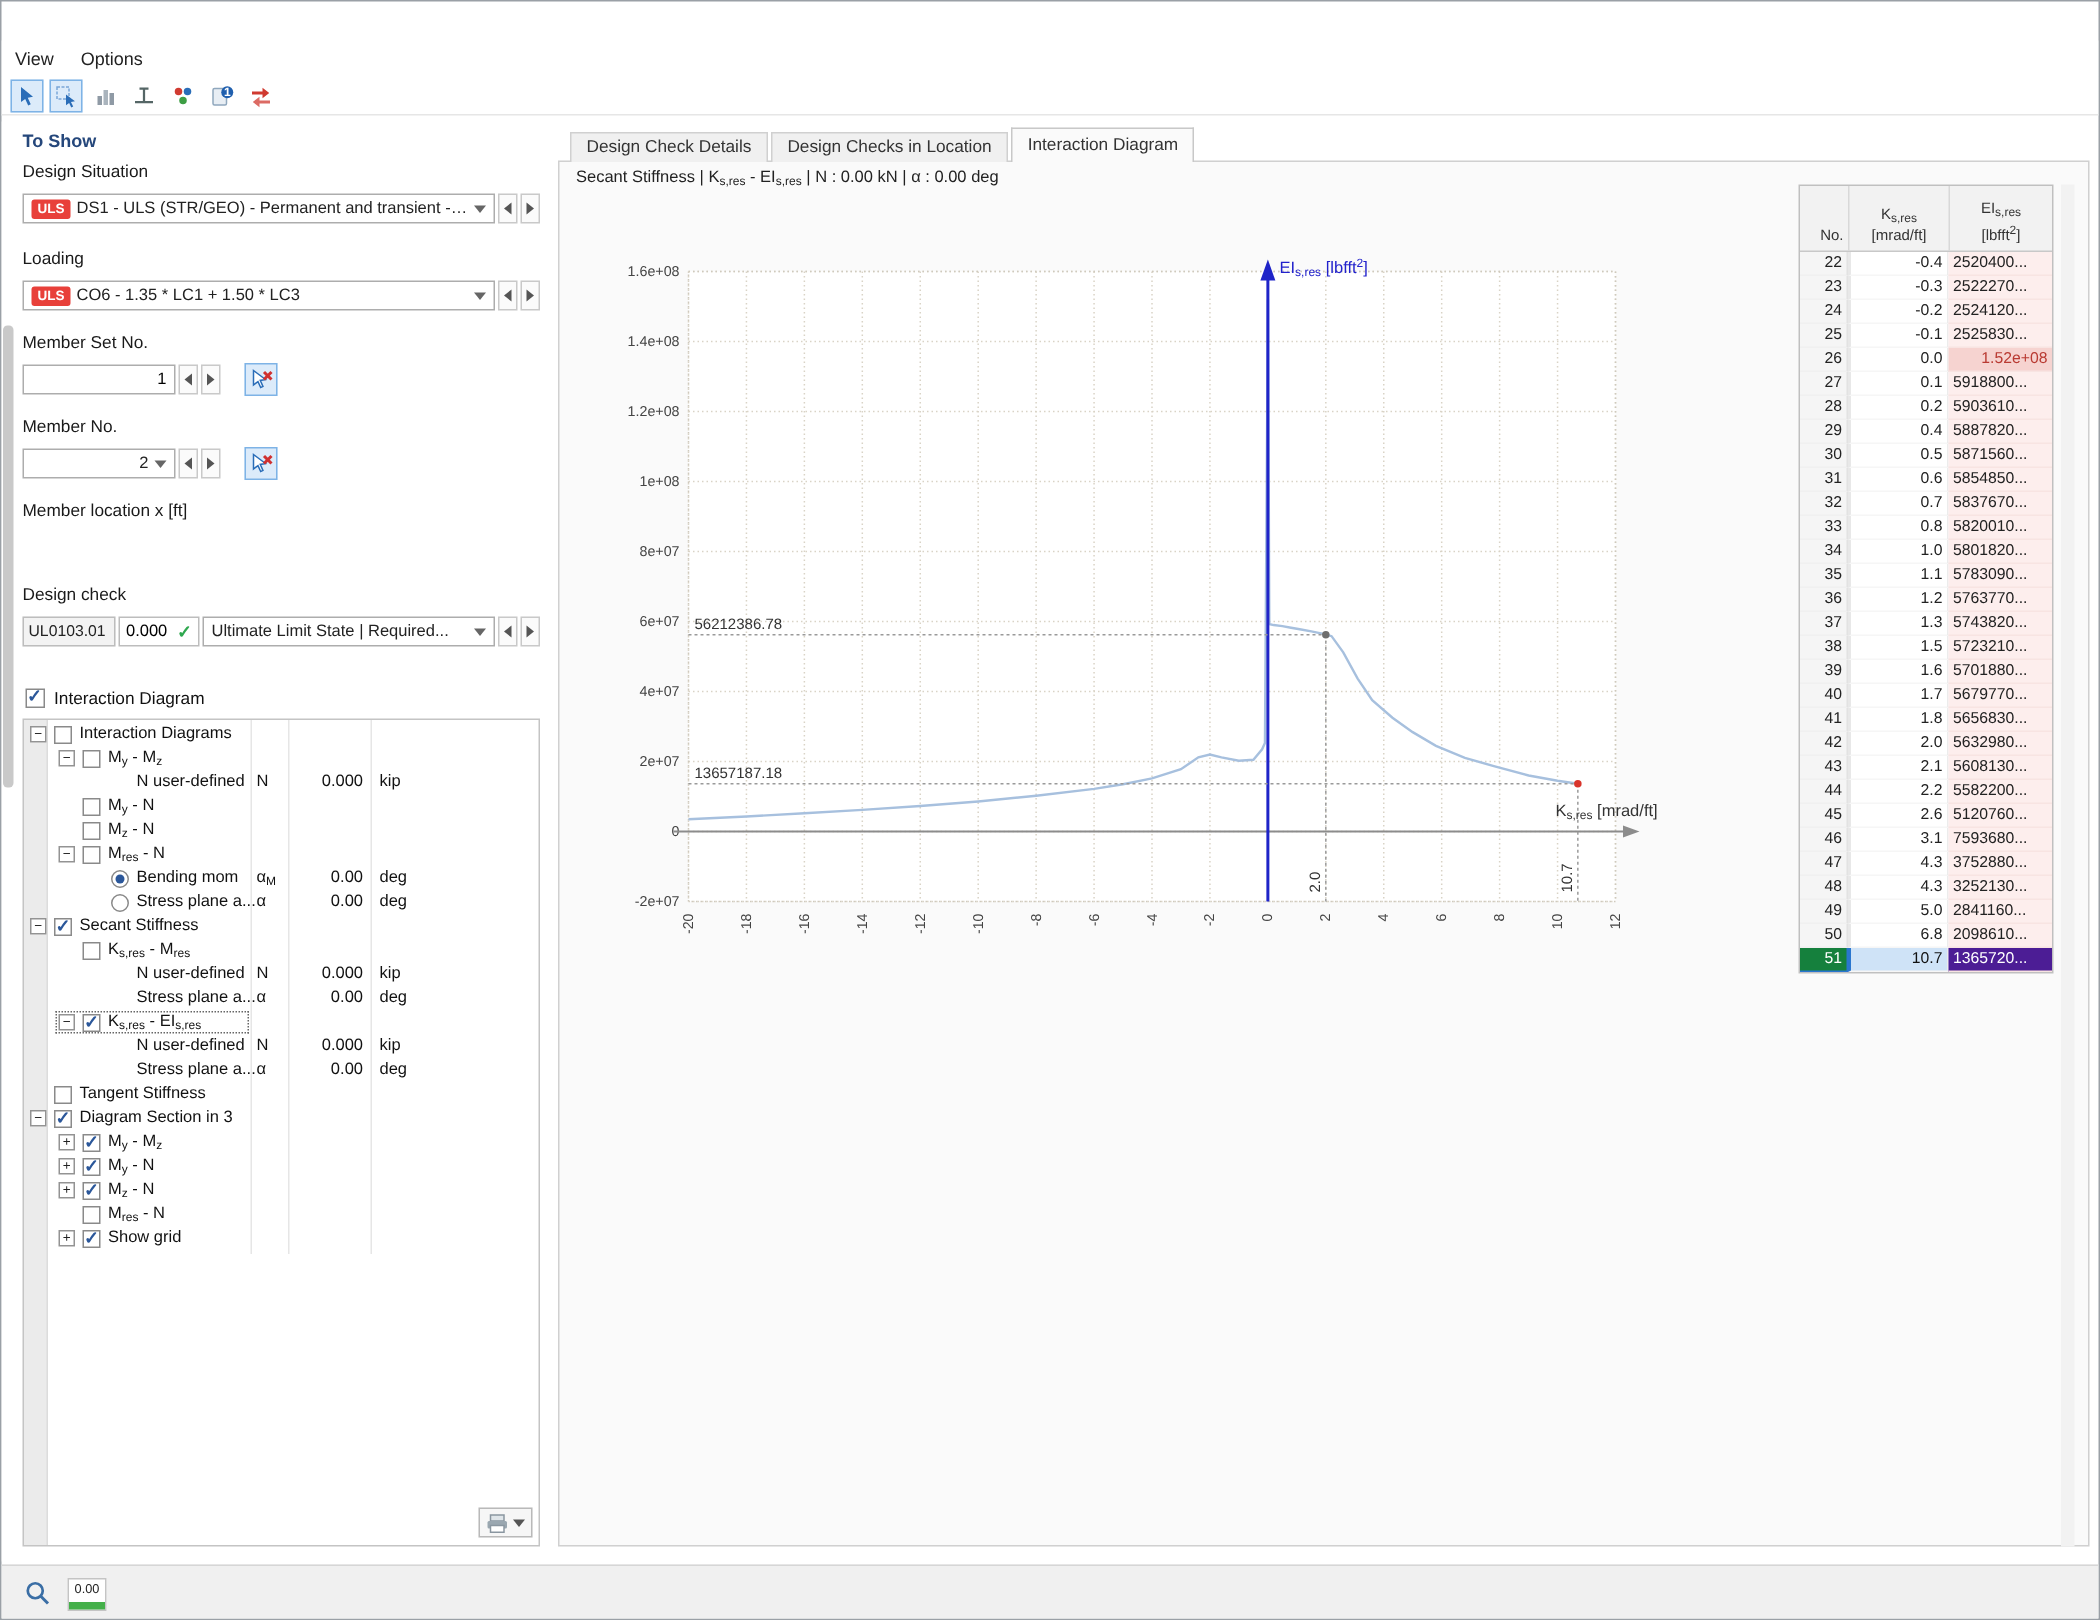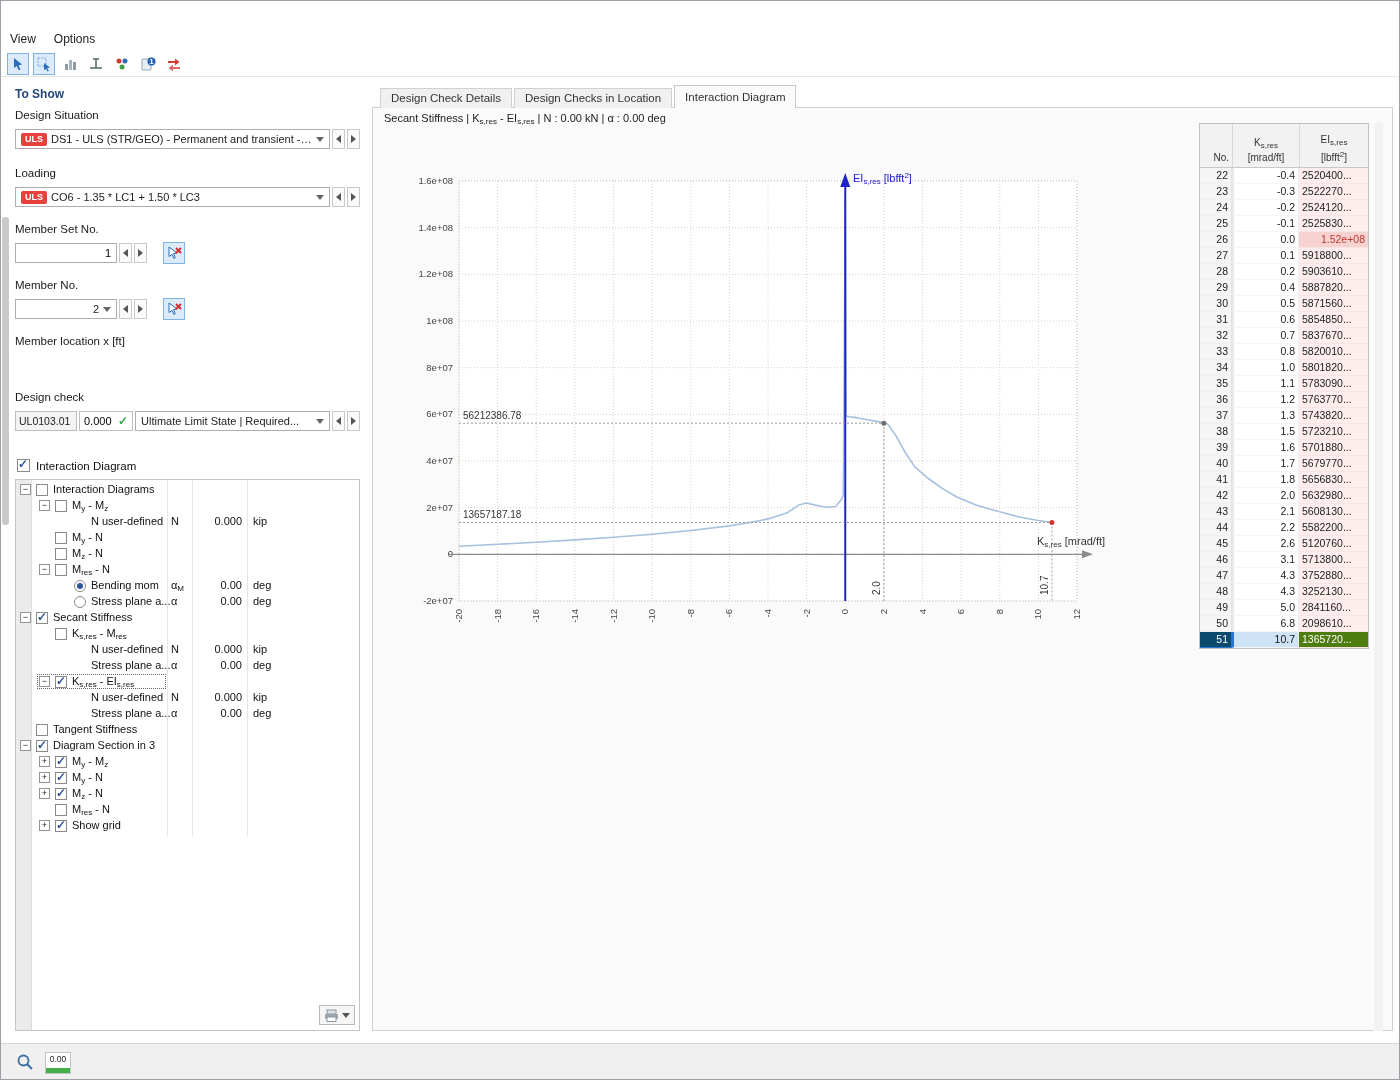--- a/index.html
+++ b/index.html
@@ -87,23 +87,23 @@
   .t-head{display:flex;height:44px;background:#f2f2f2;border-bottom:1px solid #c8c8c8;}
   .th{display:flex;flex-direction:column;justify-content:flex-end;align-items:center;padding-bottom:3px;font-size:10px;color:#333;line-height:12px;text-align:right;}
   .th-no{width:32px;align-items:flex-end;padding-right:3px;}
   .th-ks{width:67px;border-left:1px solid #d8d8d8;}
   .th-ei{width:69px;border-left:1px solid #d8d8d8;}
   .t-row{display:flex;height:16px;line-height:15px;font-size:10.5px;}
   .t-no{width:32px;background:#f5f5f5;border-right:1px solid #e2e2e2;border-bottom:1px solid #f0f0f0;text-align:right;padding-right:3px;color:#222;}
   .t-ks{width:67px;text-align:right;padding-right:3px;border-right:1px solid #ececec;border-bottom:1px solid #f6f6f6;border-left:2px solid #e8e8e8;color:#222;background:#fff;}
   .t-ei{width:69px;padding-left:3px;background:#fdeeed;color:#222;border-bottom:1px solid #f8e4e2;}
   .t-ei.hl{background:#f6d3d0;color:#b93a32;text-align:right;padding-right:3px;padding-left:0;}
-  .t-row.sel .t-no{background:#0c4a6e;color:#fff;border-color:#2a76cf;}
+  .t-row.sel .t-no{background:#15803d;color:#fff;border-color:#2a76cf;}
   .t-row.sel .t-ks{background:#cfe3f7;color:#111;border-left-color:#2a76cf;}
-  .t-row.sel .t-ei{background:#4d7c0f;color:#fff;}
+  .t-row.sel .t-ei{background:#4c1d95;color:#fff;}
   .vscroll{position:absolute;left:1373px;top:122px;width:9px;height:908px;background:#f2f2f2;z-index:2;}
   .vthumb{position:absolute;left:1px;top:216px;width:7px;height:308px;background:#c9c9c9;border-radius:3px;}
 
   
   .statusbar{position:absolute;left:0;top:1042px;width:100%;height:38px;background:#f0f0f0;border-top:1px solid #d6d6d6;}
   .magbtn{position:absolute;left:12px;top:6px;width:24px;height:24px;background:transparent;border:none;display:flex;align-items:center;justify-content:center;}
   .zoomwidget{position:absolute;left:44px;top:8px;width:26px;height:22px;background:#fff;border:1px solid #c4c4c4;display:flex;flex-direction:column;}
   .zoomwidget .zv{flex:1;font-size:8.5px;text-align:center;line-height:13px;color:#222;}
   .zoomwidget .greenbar{height:5px;background:#44b04a;}
 </style>
@@ -615,21 +615,21 @@
           <span class="t-ei">5582200...</span>
         </div>
         <div class="t-row">
           <span class="t-no">45</span>
           <span class="t-ks">2.6</span>
           <span class="t-ei">5120760...</span>
         </div>
         <div class="t-row">
           <span class="t-no">46</span>
           <span class="t-ks">3.1</span>
-          <span class="t-ei">5713800...</span>
+          <span class="t-ei">7593680...</span>
         </div>
         <div class="t-row">
           <span class="t-no">47</span>
           <span class="t-ks">4.3</span>
           <span class="t-ei">3752880...</span>
         </div>
         <div class="t-row">
           <span class="t-no">48</span>
           <span class="t-ks">4.3</span>
           <span class="t-ei">3252130...</span>

